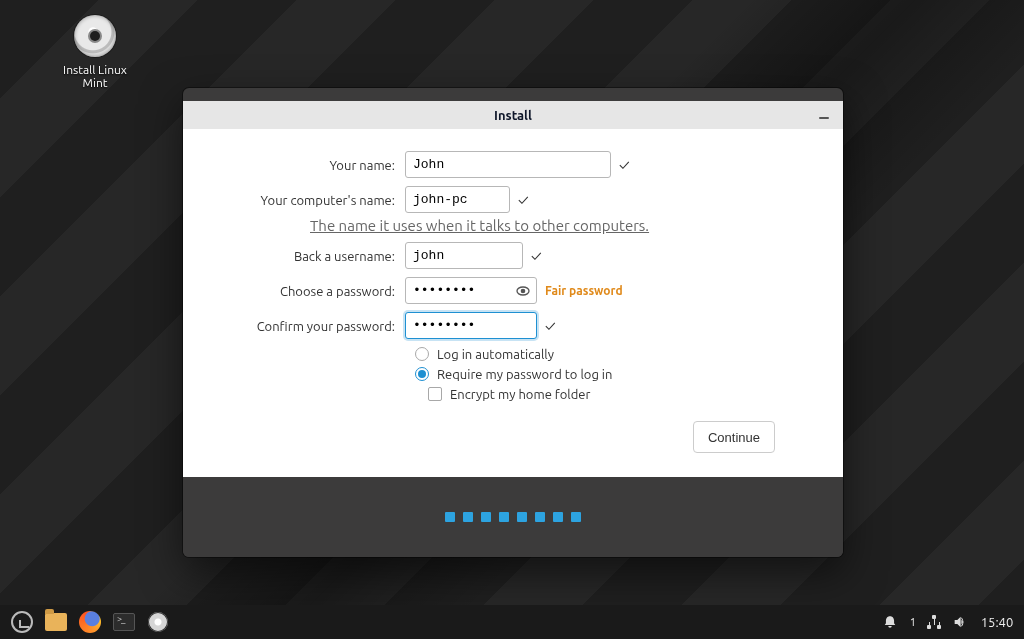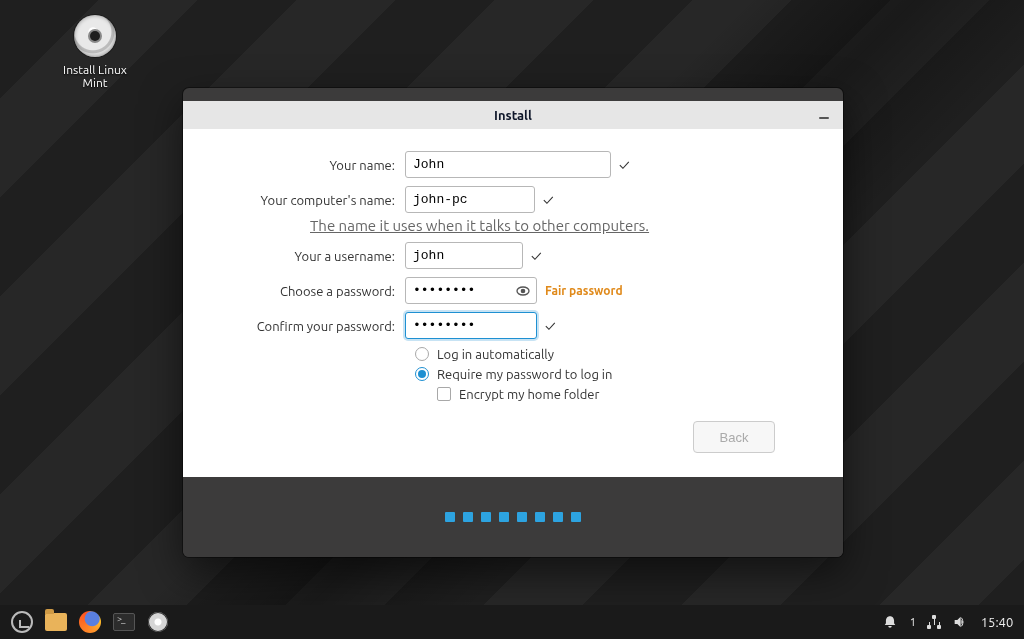--- a/index.html
+++ b/index.html
@@ -42,36 +42,36 @@
   .form-area { background:#fff; color:#333; padding:22px 44px 24px 44px; font-size:13px; }
   .row { display:flex; align-items:center; margin-bottom:8px; }
   .row .lbl { width:178px; text-align:right; padding-right:10px; color:#333; }
   .row .field { display:flex; align-items:center; gap:8px; }
   input[type=text], input[type=password] {
     height:27px; border:1px solid #b7b7b7; border-radius:3px; padding:3px 7px; font-size:13px; font-family:Liberation Mono, monospace; outline:none;
     background:#fff;
   }
   input.focused { border:1px solid #1e90d2; box-shadow:0 0 0 2px rgba(30,144,210,.25); }
   .w-long { width:206px; }
-  .w-med  { width:130px; }
+  .w-med  { width:105px; }
   .w-short{ width:118px; }
   .w-pwd  { width:132px; padding-right:26px; }
   .check { color:#333; font-size:15px; }
   .hint { font-size:15px; color:#666; margin-left:83px; margin-top:-4px; margin-bottom:8px;text-decoration:underline; }
   .pwd-wrap{ position:relative; }
   .eye { position:absolute; right:5px; top:50%; transform:translateY(-50%); width:18px; height:18px; color:#555; cursor:pointer; display:flex; align-items:center; justify-content:center;}
   .fair { color:#e08a1b; font-weight:600; font-size:12px;text-align:right; }
 
   .radios { margin-left:188px; margin-top:4px; }
   .opt { display:flex; align-items:center; gap:8px; font-size:13px; margin-bottom:6px; cursor:pointer; }
   .radio { width:14px; height:14px; border-radius:50%; border:1.5px solid #a8a8a8; display:inline-flex; align-items:center; justify-content:center; background:#fff; }
   .radio.sel { border-color:#1e90d2; }
   .radio.sel::after{content:"";width:8px;height:8px;border-radius:50%;background:#1e90d2;}
   .chk { width:14px; height:14px; border:1.5px solid #a8a8a8; border-radius:2px; background:#fff; }
-  .indent { margin-left:22px; }
+  .indent { margin-left:13px; }
 
   .buttons { display:flex; justify-content:flex-end; gap:12px; padding:14px 24px 0 0; margin-top:6px; }
   .btn { min-width:82px; height:32px; border:1px solid #ccc; background:#fff; border-radius:4px; font-size:13px; color:#333; cursor:pointer; }
   .btn:disabled, .btn.disabled { color:#aaa; cursor:default; background:#f7f7f7; }
 
   .progress-strip { background:#3c3b3b; height:80px; display:flex; align-items:center; justify-content:center; }
   .dots { display:flex; gap:8px; }
   .dot { width:10px; height:10px; background:#2da3e0; border-radius:1px; }
 
   
@@ -135,21 +135,21 @@
     <div class="row">
       <div class="lbl">Your computer's name:</div>
       <div class="field">
         <input type="text" class="w-med" value="john-pc" style="">
         <span class="check">✓</span>
       </div>
     </div>
     <div class="hint">The name it uses when it talks to other computers.</div>
 
     <div class="row">
-      <div class="lbl">Your a username:</div>
+      <div class="lbl">Back a username:</div>
       <div class="field">
         <input type="text" class="w-short" value="john" style="">
         <span class="check">✓</span>
       </div>
     </div>
 
     <div class="row">
       <div class="lbl">Choose a password:</div>
       <div class="field">
         <span class="pwd-wrap">
@@ -182,21 +182,21 @@
         <span class="radio sel"></span>
         <span>Require my password to log in</span>
       </div>
       <div class="opt indent">
         <span class="chk"></span>
         <span>Encrypt my home folder</span>
       </div>
     </div>
 
     <div class="buttons">
-      <button class="btn disabled">Back</button>
+      <button class="btn">Continue</button>
     </div>
   </div>
 
   <div class="progress-strip">
     <div class="dots">
       <span class="dot"></span>
       <span class="dot"></span>
       <span class="dot"></span>
       <span class="dot"></span>
       <span class="dot"></span>

